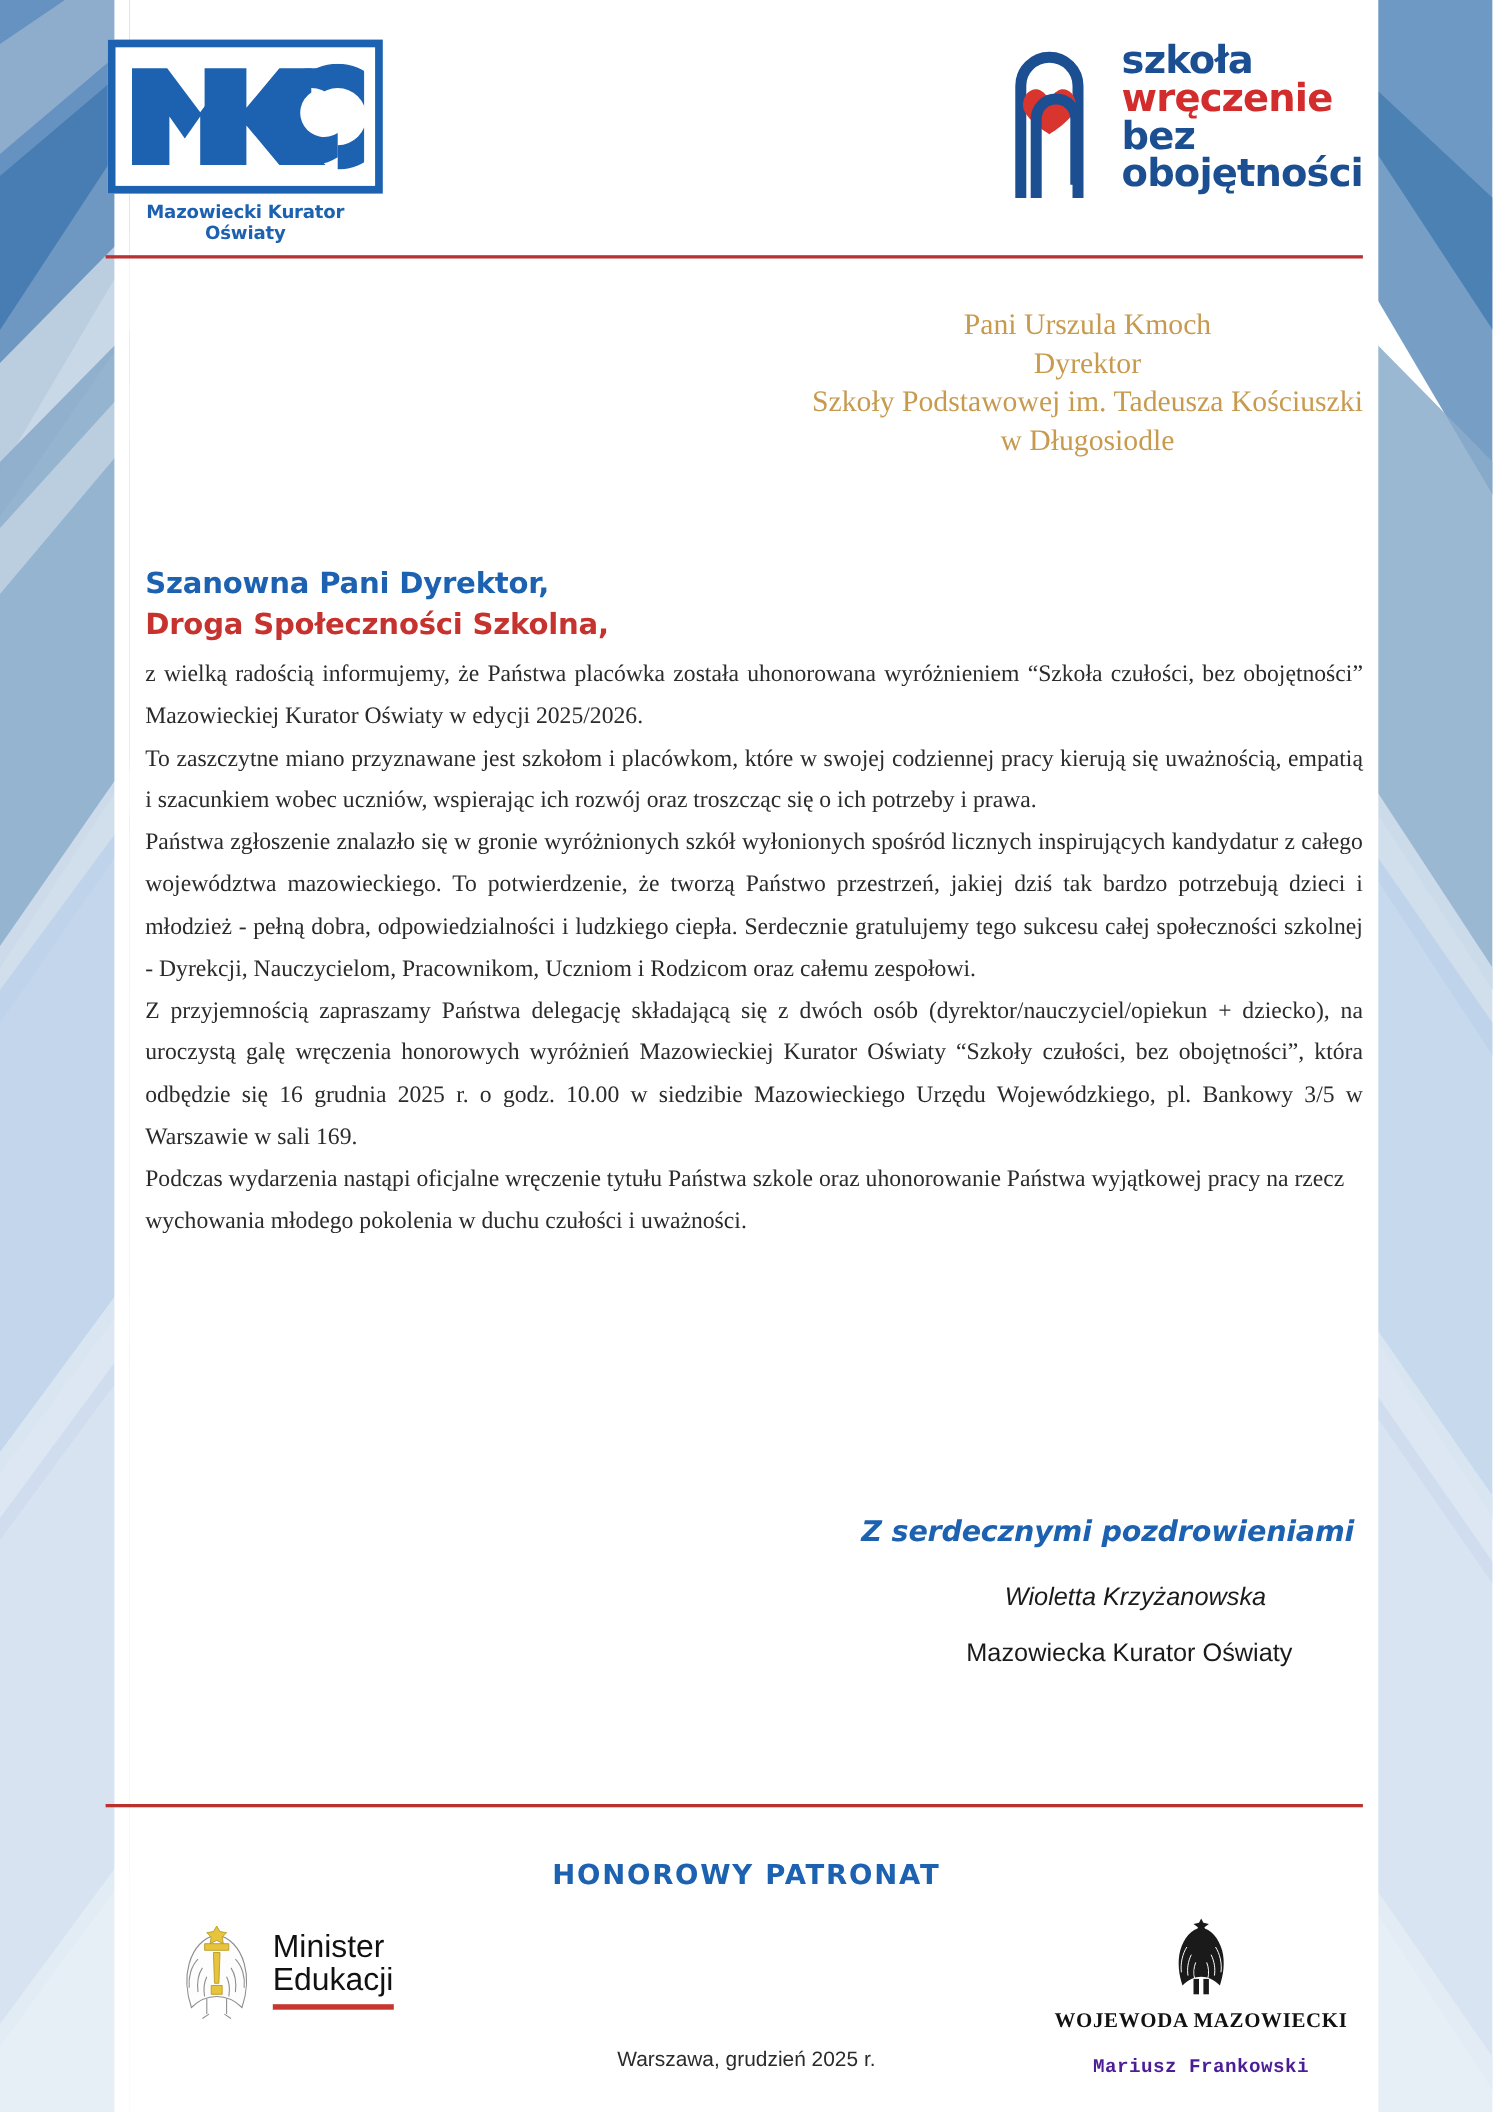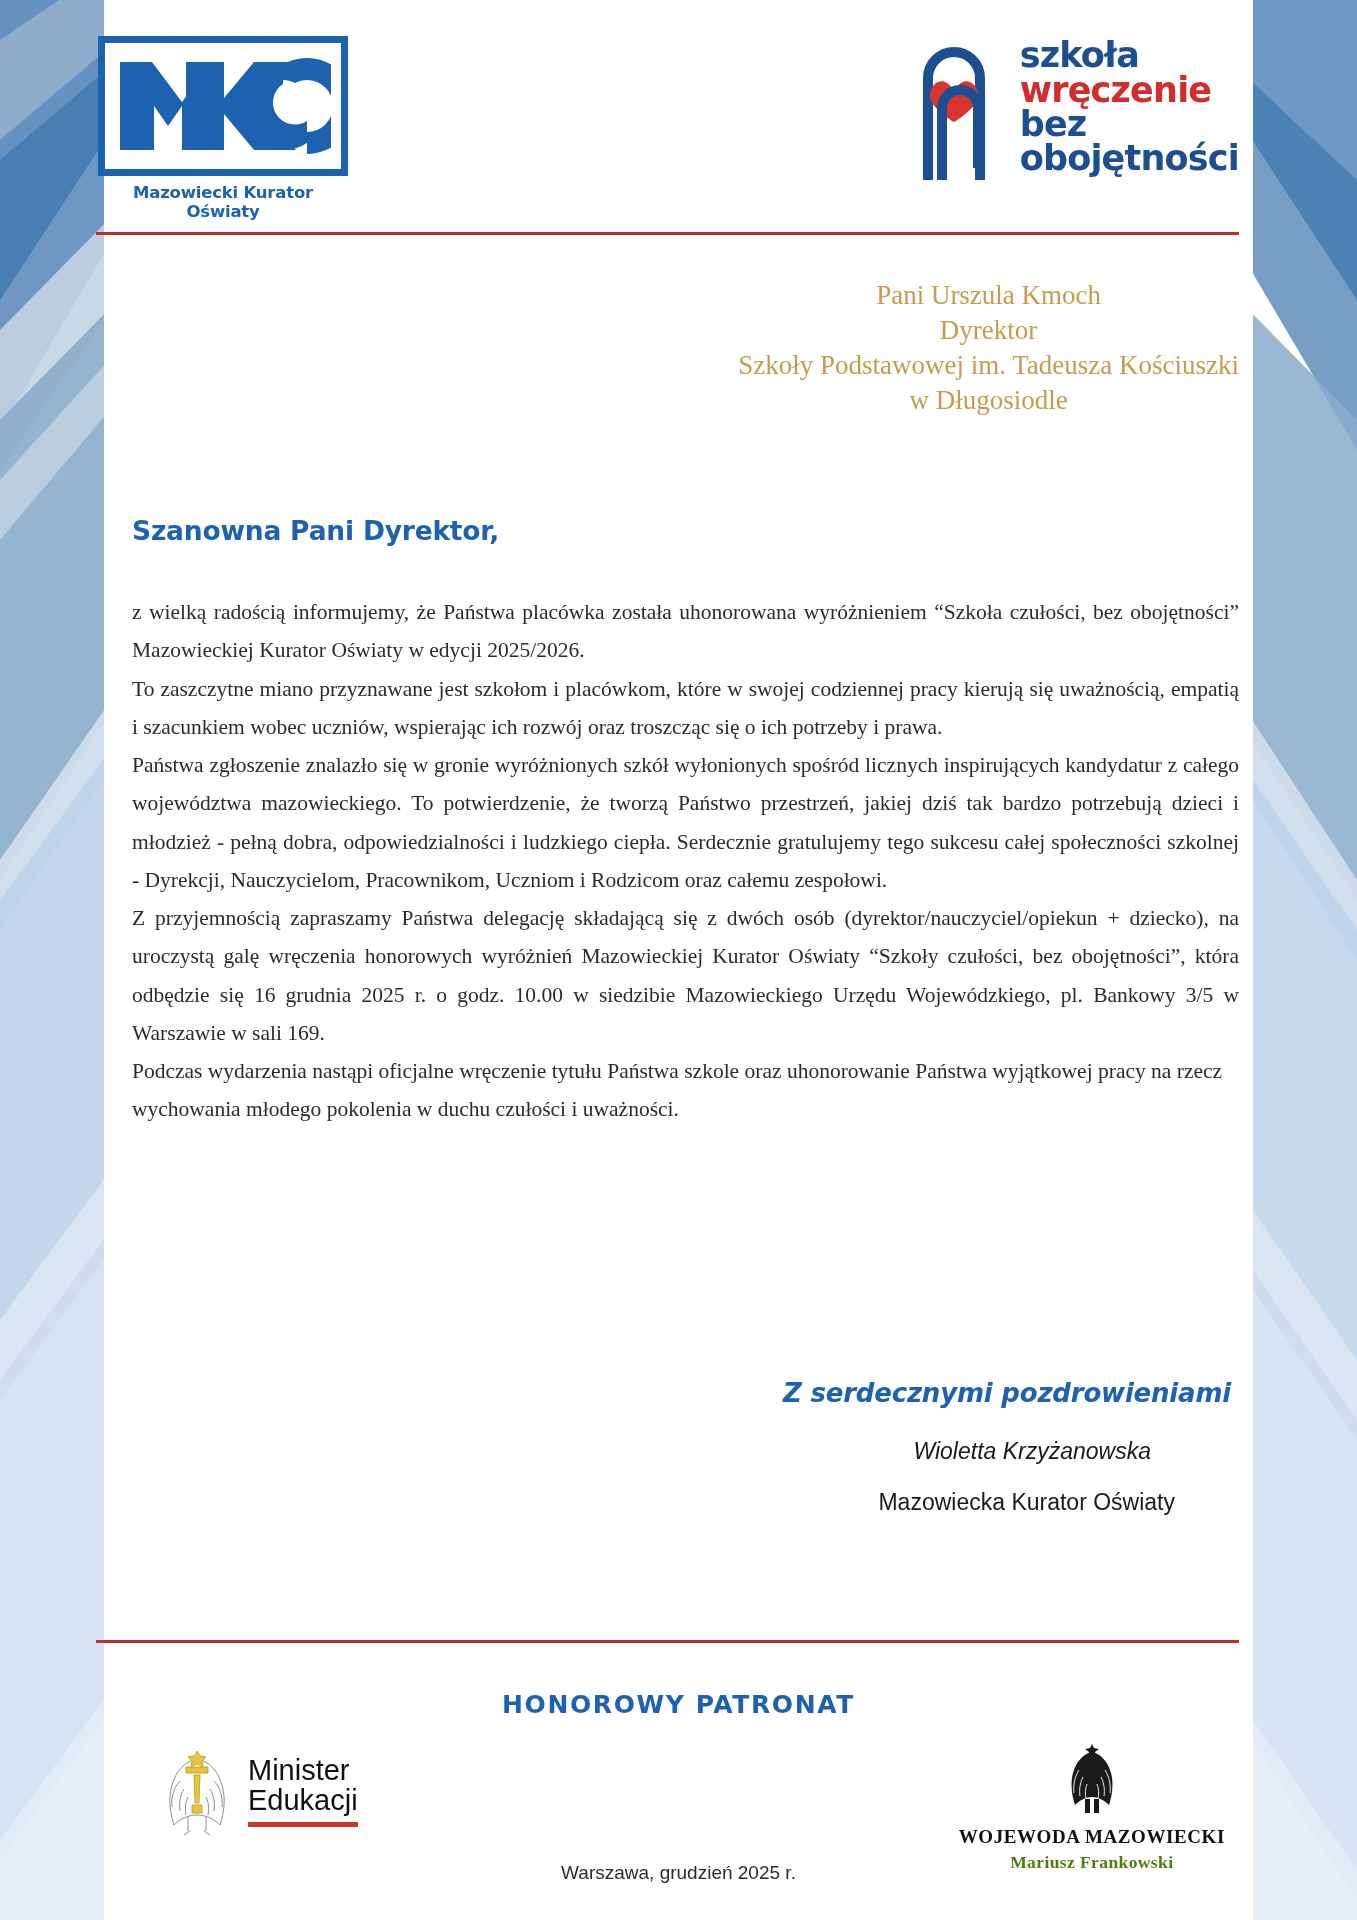--- a/index.html
+++ b/index.html
@@ -75,22 +75,22 @@
                   font-family:"DejaVu Sans", sans-serif; font-weight:bold; font-size:25px;
                   color:#1c62b0; letter-spacing:1.6px; }
 
   .patron-left { position:absolute; left:40px; top:1745px; display:flex; align-items:center; gap:12px; }
   .patron-left .ministry-words { line-height:1.04; font-size:29px; color:#111; }
   .patron-left .ministry-rule { margin-top:7px; width:110px; height:5px; background:#c8362f; }
 
   .patron-right { position:absolute; right:14px; top:1742px; text-align:center; }
   .patron-right .voiv-l1 { font-family:"Liberation Serif", serif; font-weight:bold; font-size:19px;
                            letter-spacing:0.6px; color:#111; margin-top:6px; }
-  .patron-right .voiv-l2 { font-family:Liberation Serif, serif; font-weight:bold; font-size:17.5px;
-                           letter-spacing:0.4px; color:#4d7c0f; margin-top:4px; }
+  .patron-right .voiv-l2 { font-family:Liberation Mono, monospace; font-weight:bold; font-size:17.5px;
+                           letter-spacing:0.4px; color:#4c1d95; margin-top:21px; }
 
   .date-line { position:absolute; left:0; right:0; top:1862px; text-align:center;
                font-size:19px; color:#2b2b2b; }
   .date-line .city { color:#2b2b2b; }
 </style>
 </head>
 <body>
 
 <div class="page">
 
@@ -166,20 +166,21 @@
 
     <div class="address">
       <div>Pani Urszula Kmoch</div>
       <div>Dyrektor</div>
       <div>Szkoły Podstawowej im. Tadeusza Kościuszki</div>
       <div>w Długosiodle</div>
     </div>
 
     <div class="greet">
       <div class="g1">Szanowna Pani Dyrektor,</div>
+      <div class="g2">Droga Społeczności Szkolna,</div>
     </div>
 
     <div class="body-text">
       <p>z wielką radością informujemy, że Państwa placówka została uhonorowana wyróżnieniem “Szkoła czułości, bez obojętności” Mazowieckiej Kurator Oświaty w edycji 2025/2026.</p>
       <p>To zaszczytne miano przyznawane jest szkołom i placówkom, które w swojej codziennej pracy kierują się uważnością, empatią i szacunkiem wobec uczniów, wspierając ich rozwój oraz troszcząc się o ich potrzeby i prawa.</p>
       <p>Państwa zgłoszenie znalazło się w gronie wyróżnionych szkół wyłonionych spośród licznych inspirujących kandydatur z całego województwa mazowieckiego. To potwierdzenie, że tworzą Państwo przestrzeń, jakiej dziś tak bardzo potrzebują dzieci i młodzież - pełną dobra, odpowiedzialności i ludzkiego ciepła. Serdecznie gratulujemy tego sukcesu całej społeczności szkolnej - Dyrekcji, Nauczycielom, Pracownikom, Uczniom i Rodzicom oraz całemu zespołowi.</p>
       <p>Z przyjemnością zapraszamy Państwa delegację składającą się z dwóch osób (dyrektor/nauczyciel/opiekun + dziecko), na uroczystą galę wręczenia honorowych wyróżnień Mazowieckiej Kurator Oświaty “Szkoły czułości, bez obojętności”, która odbędzie się 16 grudnia 2025 r. o godz. 10.00 w siedzibie Mazowieckiego Urzędu Wojewódzkiego, pl. Bankowy 3/5 w Warszawie w sali 169.</p>
       <p class="last">Podczas wydarzenia nastąpi oficjalne wręczenie tytułu Państwa szkole oraz uhonorowanie Państwa wyjątkowej pracy na rzecz wychowania młodego pokolenia w duchu czułości i uważności.</p>
     </div>
 

